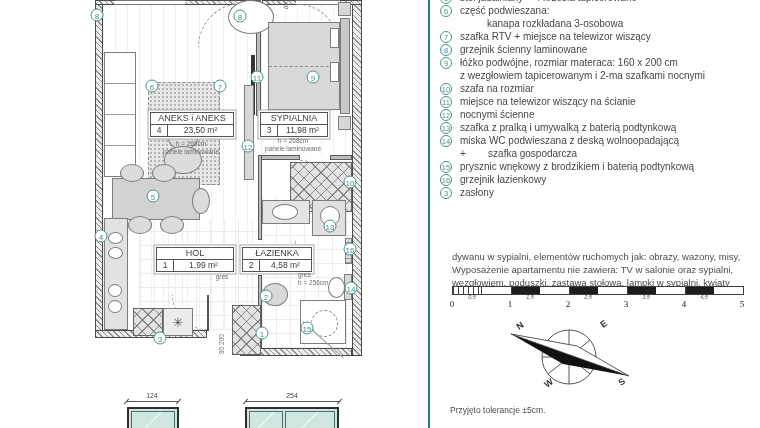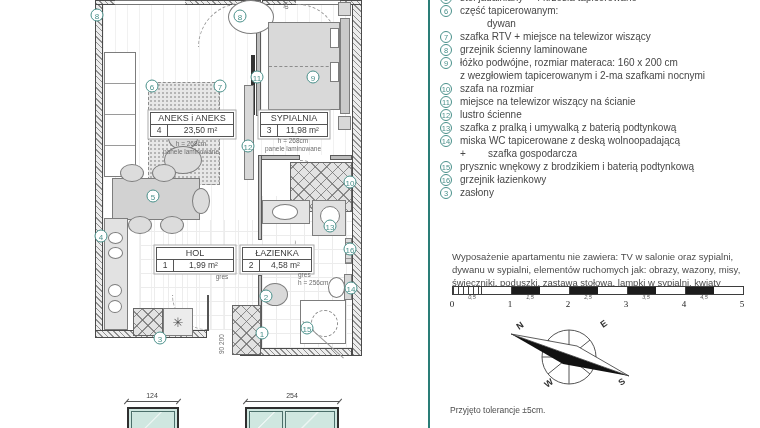--- a/index.html
+++ b/index.html
@@ -244,22 +244,22 @@
   <div id="legend-list">
       <div class="li">
         <div class="lnum">5</div>
         <div class="ltxt">
           <div>stół jadalniany + 4 krzesła tapicerowane</div>
         </div>
       </div>
       <div class="li">
         <div class="lnum">6</div>
         <div class="ltxt">
-          <div>część tapicerowanym:</div>
-          <div class="lsub">dywan</div>
+          <div>część podwieszana:</div>
+          <div class="lsub">kanapa rozkładana 3-osobowa</div>
         </div>
       </div>
       <div class="li">
         <div class="lnum">7</div>
         <div class="ltxt">
           <div>szafka RTV + miejsce na telewizor wiszący</div>
         </div>
       </div>
       <div class="li">
         <div class="lnum">8</div>
@@ -282,33 +282,33 @@
       </div>
       <div class="li">
         <div class="lnum">11</div>
         <div class="ltxt">
           <div>miejsce na telewizor wiszący na ścianie</div>
         </div>
       </div>
       <div class="li">
         <div class="lnum">12</div>
         <div class="ltxt">
-          <div>lustro ścienne</div>
+          <div>nocnymi ścienne</div>
         </div>
       </div>
       <div class="li">
         <div class="lnum">13</div>
         <div class="ltxt">
           <div>szafka z pralką i umywalką z baterią podtynkową</div>
         </div>
       </div>
       <div class="li">
         <div class="lnum">14</div>
         <div class="ltxt">
-          <div>miska WC tapicerowane z deską  wolnoopadającą</div>
+          <div>miska WC podwieszana z deską  wolnoopadającą</div>
           <div>+&nbsp;&nbsp;&nbsp;&nbsp;&nbsp;&nbsp;&nbsp;&nbsp;szafka gospodarcza</div>
         </div>
       </div>
       <div class="li">
         <div class="lnum">15</div>
         <div class="ltxt">
           <div>prysznic wnękowy z brodzikiem i baterią podtynkową</div>
         </div>
       </div>
       <div class="li">
@@ -319,23 +319,23 @@
       </div>
       <div class="li">
         <div class="lnum">3</div>
         <div class="ltxt">
           <div>zasłony</div>
         </div>
       </div>
     </div>
 
   <div id="note">
+    <div>dywanu w sypialni, elementów ruchomych jak: obrazy, wazony, misy,</div>
     <div>Wyposażenie apartamentu nie zawiera: TV w salonie oraz sypialni,</div>
-    <div>dywanu w sypialni, elementów ruchomych jak: obrazy, wazony, misy,</div>
-    <div>świeczniki, poduszki, zastawa stołowa, lampki w sypialni, kwiaty</div>
+    <div>wezgłowiem, poduszki, zastawa stołowa, lampki w sypialni, kwiaty</div>
   </div>
 
   <div id="scalebar">
     <div id="sbar">
       <div class="shatch"></div>
     <div class="sseg-black" style="left: 58px; width: 29px;"></div>
         <div class="sseg-black" style="left: 116px; width: 29px;"></div>
         <div class="sseg-black" style="left: 174px; width: 29px;"></div>
         <div class="sseg-black" style="left: 232px; width: 29px;"></div>
         <div class="stick" style="left: 58px;"></div>

